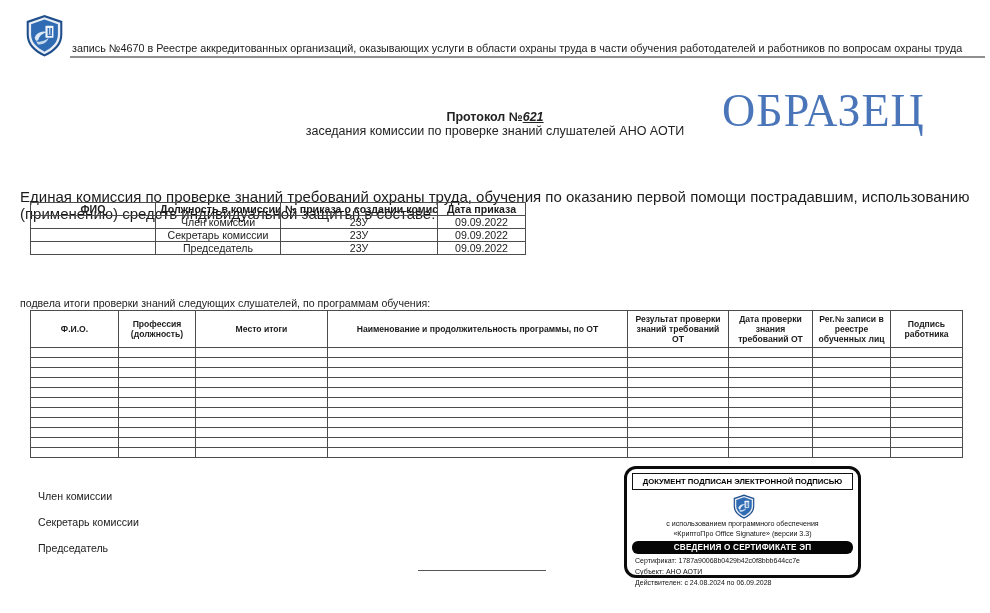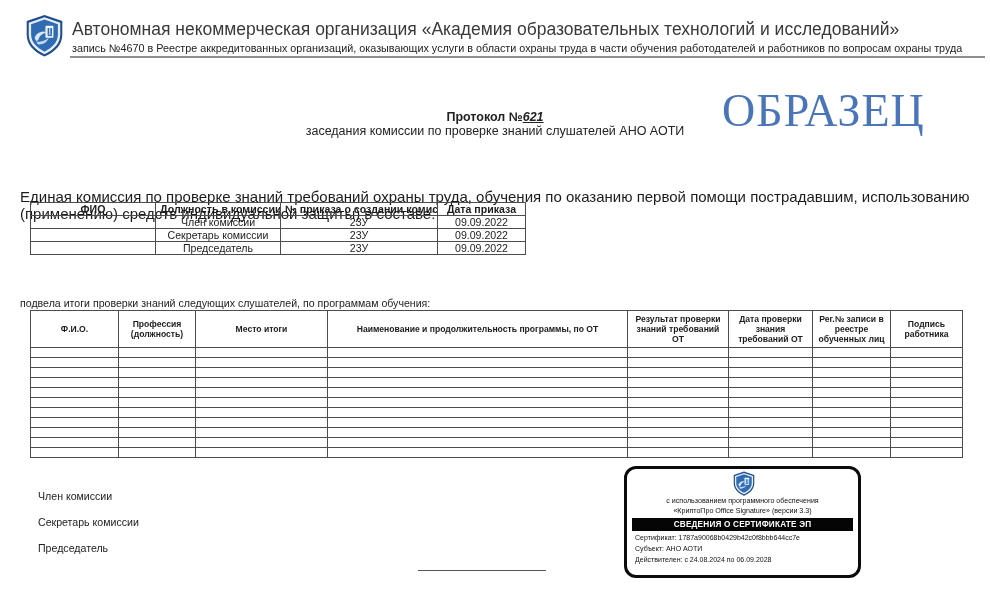--- a/index.html
+++ b/index.html
@@ -43,42 +43,41 @@
 
   
   .stamp{position:absolute;left:624px;top:466px;width:237px;height:112px;border:3px solid #0b0b0b;
          border-radius:12px;background:#fff;box-sizing:border-box;}
   .stamp-title{margin:4px 5px 3px;border:1px solid #111;text-align:center;font-size:7.7px;
                font-weight:bold;padding:3px 1px;color:#000;}
   .stamp-mid{display:flex;align-items:center;margin:1px 8px 2px;flex-direction:column;}
   .stamp-shield{width:26px;height:27px;flex:0 0 auto;margin-left:2px;}
   .stamp-soft{flex:1;text-align:center;font-size:7.1px;line-height:9.5px;color:#111;}
   .stamp-bar{margin:2px 5px;background:#050505;color:#fff;text-align:center;font-size:8.2px;
-             font-weight:bold;padding:2px 0;letter-spacing:0.2px;}
+             font-weight:bold;padding:2px 0;letter-spacing:0.2px;border-radius:6px;}
   .stamp-cert{margin:1px 8px 0;font-size:7px;line-height:10.8px;color:#111;}
 </style>
 </head>
 <body>
 
 <div class="page">
 
   <div class="header-logo">
     <svg viewBox="0 0 48 48" width="100%" height="100%">
       <path d="M24 2 L43 8.5 V23 C43 34.5 35 41.5 24 46.5 C13 41.5 5 34.5 5 23 V8.5 Z" fill="#1f4e8c"></path>
       <path d="M24 4.5 L40.8 10.3 V23 C40.8 33 33.5 39.5 24 44 C14.5 39.5 7.2 33 7.2 23 V10.3 Z" fill="#e9eef5"></path>
       <path d="M24 7 L38.3 12 V23 C38.3 31.5 32 37.2 24 41.2 C16 37.2 9.7 31.5 9.7 23 V12 Z" fill="#2f6cb4"></path>
       <rect x="25" y="13.5" width="8.5" height="13" rx="1" fill="#f2f6fa"></rect>
       <rect x="27.3" y="16" width="1.8" height="7" fill="#2f6cb4"></rect>
       <rect x="30.2" y="16" width="1.8" height="7" fill="#2f6cb4"></rect>
       <rect x="27.3" y="23" width="4.7" height="1.6" fill="#2f6cb4"></rect>
       <path d="M13.5 26 C16 20.5 22 18.5 26.5 20.5 C22.5 21.5 18.5 24 17.5 28.5 C16 31 14 29 13.5 26 Z" fill="#dce8f5"></path>
       <path d="M15 30 C19 31.5 25 30 28.5 26.5 C27 31.5 21.5 34.5 17 33.5 Z" fill="#c3d6ec"></path>
     </svg>
   </div>
-  <div class="org-name">Автономная некоммерческая организация «Академия образовательных технологий и исследований»</div>
   <div class="registry">запись №4670 в Реестре аккредитованных организаций, оказывающих услуги в области охраны труда в части обучения работодателей и работников по вопросам охраны труда</div>
   <div class="header-rule"></div>
 
   <div class="watermark">ОБРАЗЕЦ</div>
 
   <div class="doc-title"><span>Протокол №</span><span class="num">621</span></div>
   <div class="doc-subtitle">заседания комиссии по проверке знаний слушателей АНО АОТИ</div>
 
   <div class="p1">Единая комиссия по проверке знаний требований охраны труда, обучения по оказанию первой помощи пострадавшим, использованию (применению) средств индивидуальной защиты) в составе:</div>
 
@@ -257,20 +256,21 @@
         </tr>
       </tbody>
   </table>
 
   <div class="sig" style="top:490px">Член комиссии</div>
   <div class="sig" style="top:516px">Секретарь комиссии</div>
   <div class="sig" style="top:542px">Председатель</div>
   <div class="sig-line"></div>
 
   <div class="stamp">
+    <div class="stamp-title">ДОКУМЕНТ ПОДПИСАН ЭЛЕКТРОННОЙ ПОДПИСЬЮ</div>
     <div class="stamp-mid">
       <div class="stamp-shield">
         <svg viewBox="0 0 48 48" width="100%" height="100%">
           <path d="M24 2 L43 8.5 V23 C43 34.5 35 41.5 24 46.5 C13 41.5 5 34.5 5 23 V8.5 Z" fill="#1f4e8c"></path>
           <path d="M24 4.5 L40.8 10.3 V23 C40.8 33 33.5 39.5 24 44 C14.5 39.5 7.2 33 7.2 23 V10.3 Z" fill="#e9eef5"></path>
           <path d="M24 7 L38.3 12 V23 C38.3 31.5 32 37.2 24 41.2 C16 37.2 9.7 31.5 9.7 23 V12 Z" fill="#2f6cb4"></path>
           <rect x="25" y="13.5" width="8.5" height="13" rx="1" fill="#f2f6fa"></rect>
           <rect x="27.3" y="16" width="1.8" height="7" fill="#2f6cb4"></rect>
           <rect x="30.2" y="16" width="1.8" height="7" fill="#2f6cb4"></rect>
           <rect x="27.3" y="23" width="4.7" height="1.6" fill="#2f6cb4"></rect>

